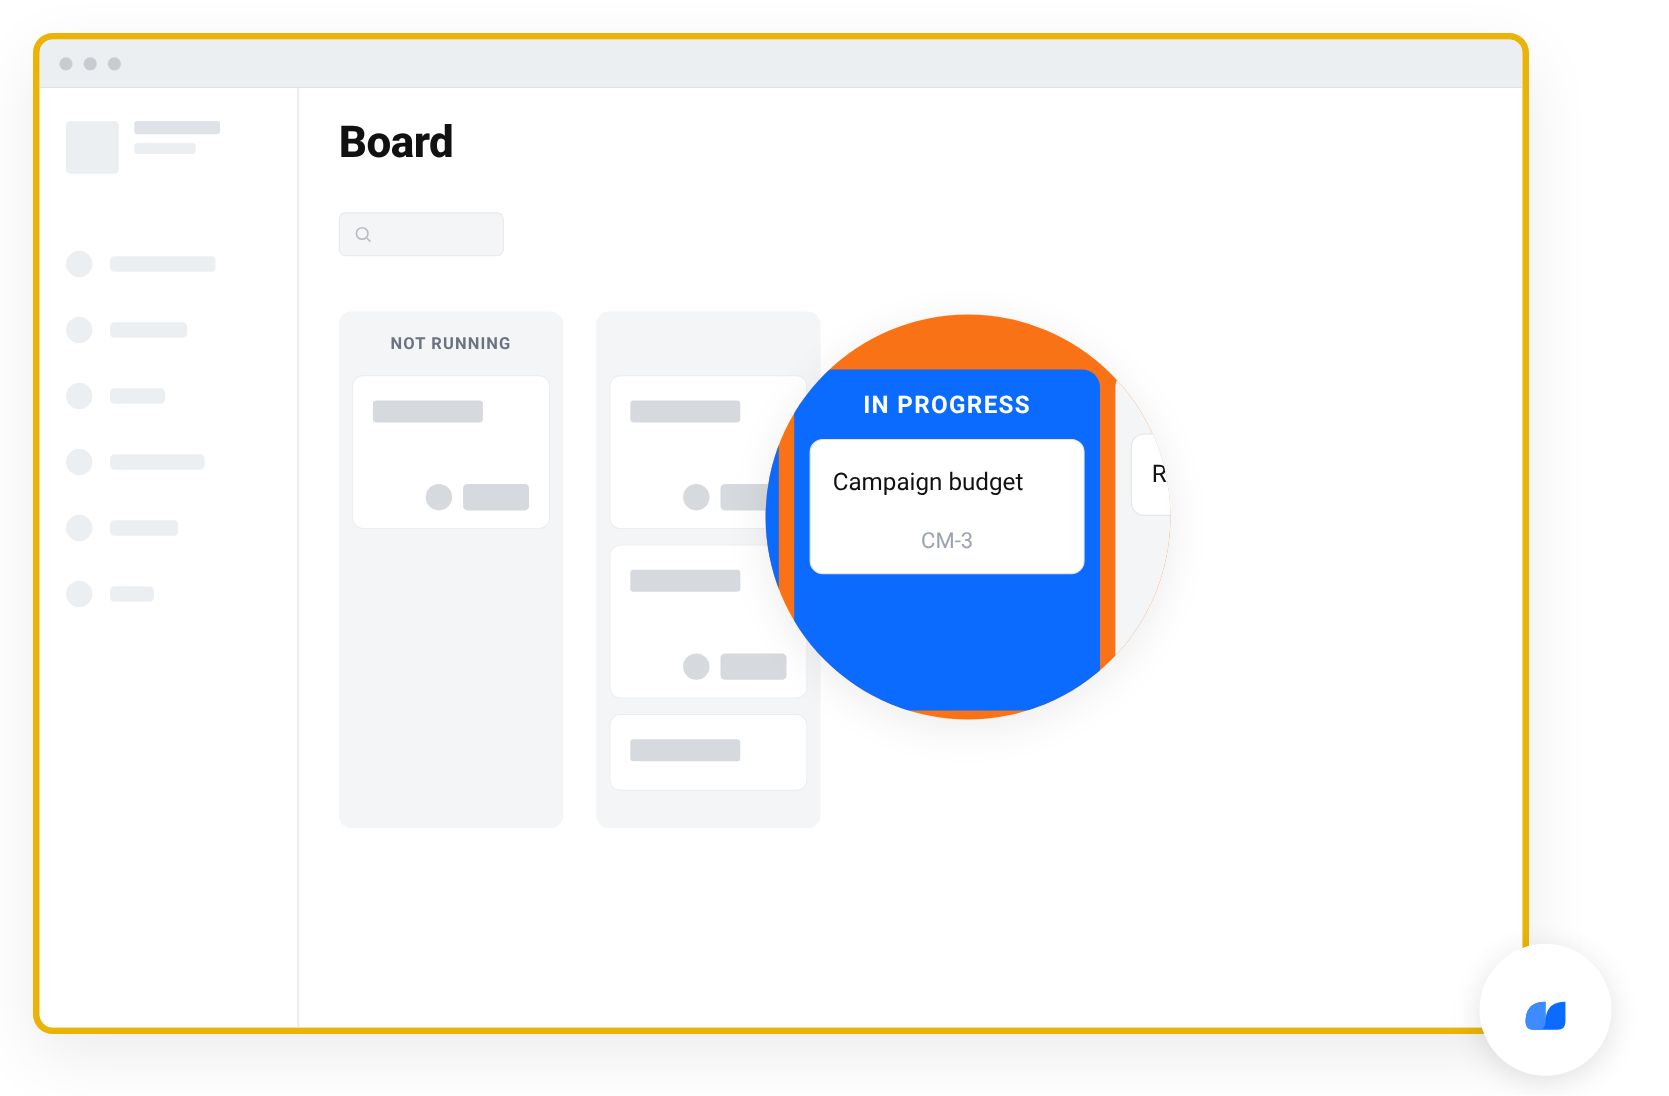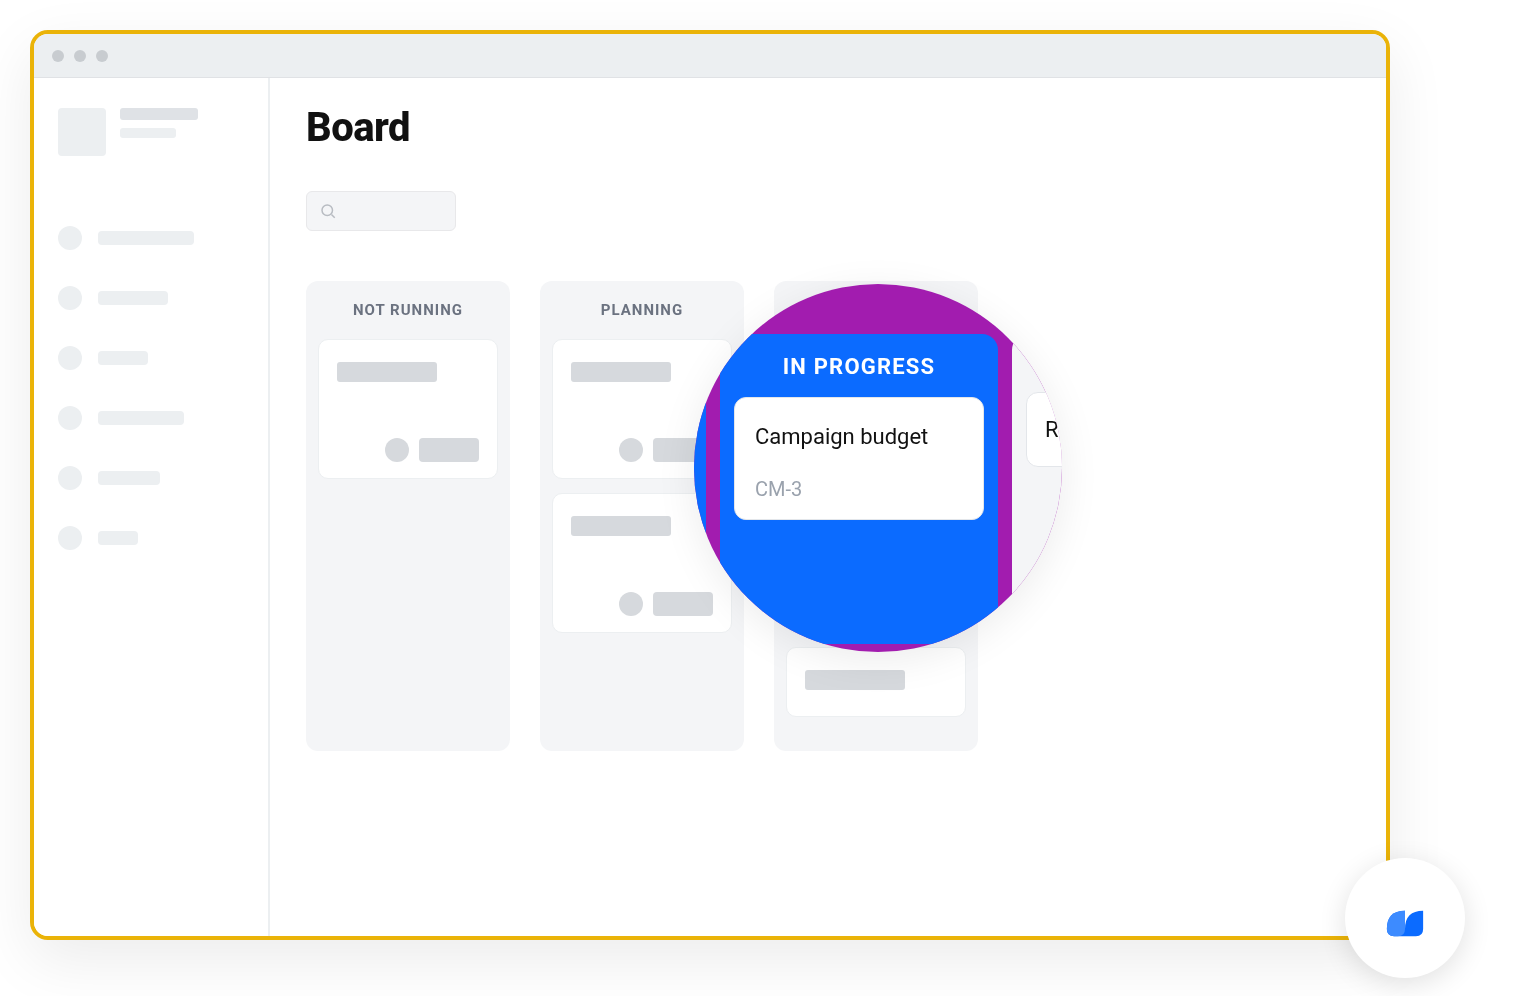--- a/index.html
+++ b/index.html
@@ -8,21 +8,21 @@
       background: #fff;
       width: 1517px;
       height: 996px;
       position: relative;
       padding: 30px;
     }
     .window-frame {
       width: 1360px;
       height: 910px;
       background: #fff;
-      border: 4px solid #eab308;
+      border: 6px solid #eab308;
       border-radius: 18px;
       box-shadow: 0 20px 60px rgba(0,0,0,0.08);
       overflow: hidden;
       position: relative;
     }
     .titlebar {
       height: 44px;
       background: #eceff1;
       display: flex;
       align-items: center;
@@ -117,21 +117,21 @@
     .card.short .ph-title { margin-bottom: 10px; }
 
     
     .magnifier {
       position: absolute;
       top: 250px;
       left: 660px;
       width: 368px;
       height: 368px;
       border-radius: 50%;
-      background: #a21caf;
+      background: #f97316;
       overflow: hidden;
       box-shadow: 0 8px 40px rgba(0,0,0,0.08);
       z-index: 5;
     }
     .mag-inner {
       position: absolute;
       top: 50px;
       left: -14px;
       width: 400px;
       display: flex;
@@ -163,21 +163,21 @@
       padding: 26px 20px 18px 20px;
       margin-bottom: 22px;
     }
     .mag-card-title {
       font-size: 22px;
       color: #111;
       font-weight: 400;
       margin-bottom: 28px;
     }
     .mag-card-id {
-      text-align: left;
+      text-align: center;
       font-size: 20px;
       color: #9aa2ad;
     }
     .mag-col-right {
       width: 60px; height: 310px;
       background: #f4f5f7;
       border-radius: 16px 0 0 16px;
       position: relative;
     }
     .mag-right-card {
@@ -268,37 +268,20 @@
           <div class="col-header">NOT RUNNING</div>
           <div class="card">
             <div class="ph-title"></div>
             <div class="ph-footer">
               <div class="ph-circle"></div>
               <div class="ph-chip"></div>
             </div>
           </div>
         </div>
 
-        <div class="column">
-          <div class="col-header">PLANNING</div>
-          <div class="card">
-            <div class="ph-title"></div>
-            <div class="ph-footer">
-              <div class="ph-circle"></div>
-              <div class="ph-chip"></div>
-            </div>
-          </div>
-          <div class="card">
-            <div class="ph-title"></div>
-            <div class="ph-footer">
-              <div class="ph-circle"></div>
-              <div class="ph-chip"></div>
-            </div>
-          </div>
-        </div>
 
         <div class="column">
           <div class="col-header" style="visibility:hidden">IN PROGRESS</div>
           <div class="card">
             <div class="ph-title"></div>
             <div class="ph-footer">
               <div class="ph-circle"></div>
               <div class="ph-chip"></div>
             </div>
           </div>

